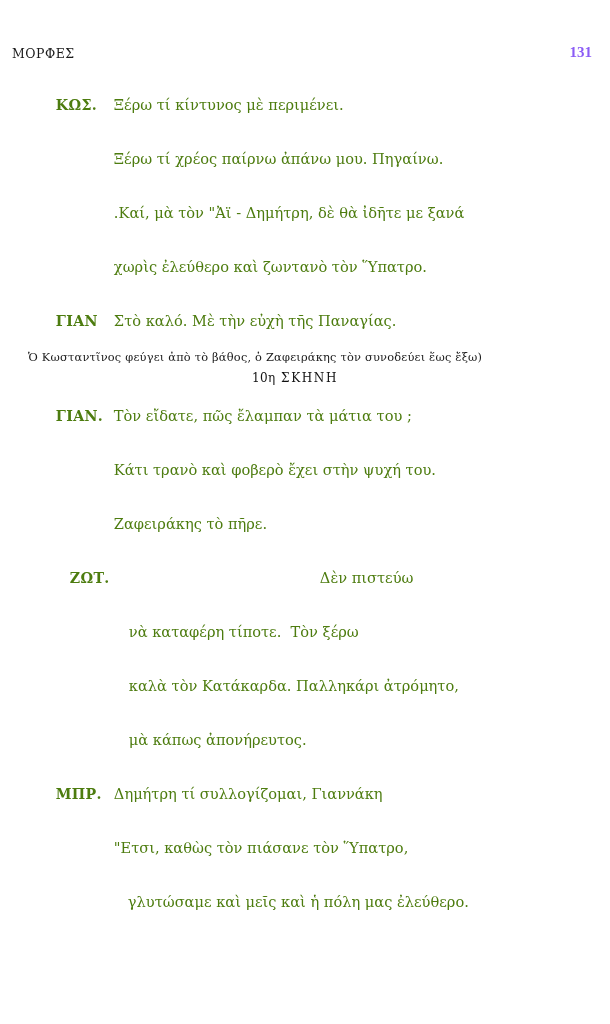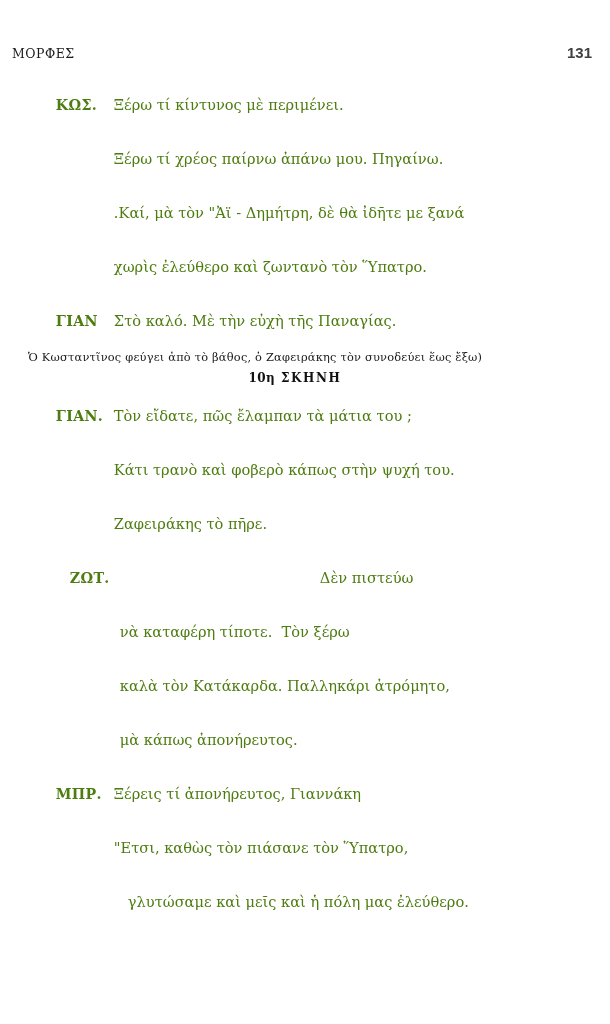--- a/index.html
+++ b/index.html
@@ -36,24 +36,24 @@
     top: 0;
     font-family: "DejaVu Serif", serif;
     font-size: 12.5px;
     letter-spacing: 0.5px;
     color: #1a1a1a;
   }
   .rh-right {
     position: absolute;
     right: 0;
     top: -2px;
-    font-family: Liberation Sans, sans-serif;
+    font-family: Liberation Serif, serif;
     font-size: 15px;
     font-weight: bold;
-    color: #404040;
+    color: #8b5cf6;
   }
 
   
   .body-block {
     position: absolute;
     top: 78px;
     left: 0;
     width: 610px;
   }
   .line {
@@ -84,35 +84,36 @@
     padding-left: 28px;
   }
   .row.cont {
     padding-left: 86px;
   }
   .row.cont2 {
     padding-left: 100px;
   }
   .row.cont3 {
     padding-left: 92px;
+    margin-left: 9px;
   }
   .stage {
     font-size: 11.4px;
     letter-spacing: 0.2px;
     text-align: left;
     padding-left: 28px;
     line-height: 19px;
     color: #1a1a1a;
   }
   .scene-head {
     text-align: center;
     font-size: 12px;
     letter-spacing: 1.6px;
     line-height: 22px;
-    font-weight: bold;
+    font-weight: normal;
     padding-right: 20px;
   }
   .scene-head .num {
     letter-spacing: 0.4px;
   }
   .indent-far { padding-left: 206px; }
 </style>
 </head>
 <body>
 
@@ -145,41 +146,41 @@
     <div class="stage">Ὁ Κωσταντῖνος φεύγει ἀπὸ τὸ βάθος, ὁ Ζαφειράκης τὸν συνοδεύει ἕως ἔξω)</div>
 
     <div class="scene-head">
       <span class="num">10η</span><span class="wide">&nbsp;</span><span class="wide">ΣΚΗΝΗ</span>
     </div>
 
     <div class="line row">
       <span class="speaker">ΓΙΑΝ.</span><span class="txt">Τὸν εἴδατε, πῶς ἔλαμπαν τὰ μάτια του ;</span>
     </div>
     <div class="line row cont">
-      <span class="txt">Κάτι τρανὸ καὶ φοβερὸ κάπως στὴν ψυχή του.</span>
+      <span class="txt">Κάτι τρανὸ καὶ φοβερὸ ἔχει στὴν ψυχή του.</span>
     </div>
     <div class="line row cont">
       <span class="txt">Ζαφειράκης τὸ πῆρε.</span>
     </div>
 
     <div class="line row">
       <span class="speaker ind">ΖΩΤ.</span><span class="txt indent-far">Δὲν πιστεύω</span>
     </div>
     <div class="line row cont3">
       <span class="txt">νὰ καταφέρη τίποτε.  Τὸν ξέρω</span>
     </div>
     <div class="line row cont3">
       <span class="txt">καλὰ τὸν Κατάκαρδα. Παλληκάρι ἀτρόμητο,</span>
     </div>
     <div class="line row cont3">
       <span class="txt">μὰ κάπως ἀπονήρευτος.</span>
     </div>
 
     <div class="line row">
-      <span class="speaker">ΜΠΡ.</span><span class="txt">Ξέρεις τί ἀπονήρευτος, Γιαννάκη</span>
+      <span class="speaker">ΜΠΡ.</span><span class="txt">Δημήτρη τί συλλογίζομαι, Γιαννάκη</span>
     </div>
     <div class="line row cont">
       <span class="txt">"Ετσι, καθὼς τὸν πιάσανε τὸν Ὕπατρο,</span>
     </div>
     <div class="line row cont2">
       <span class="txt">γλυτώσαμε καὶ μεῖς καὶ ἡ πόλη μας ἐλεύθερο.</span>
     </div>
 
   </div>
 </div>

